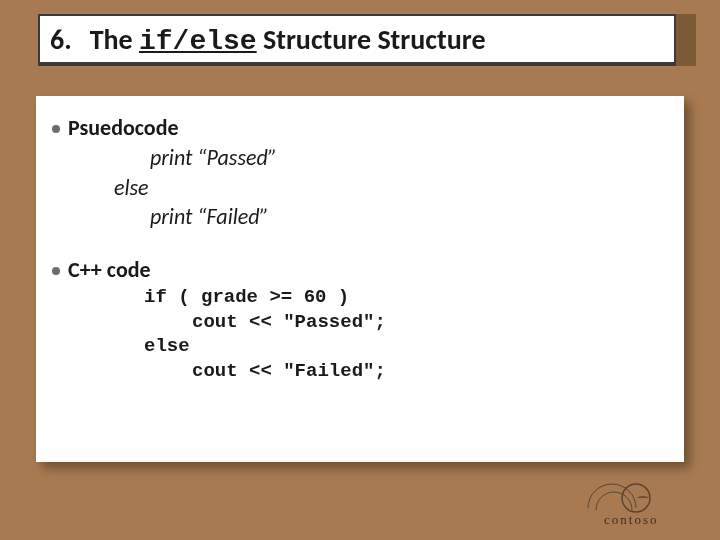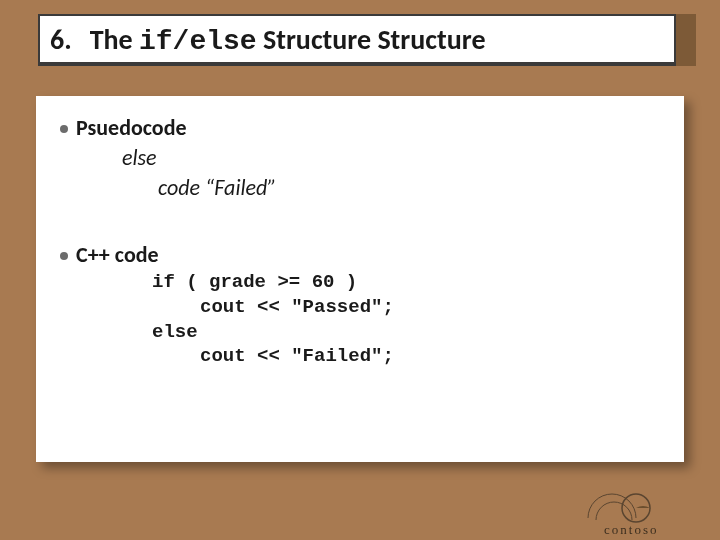--- a/index.html
+++ b/index.html
@@ -31,38 +31,39 @@
     letter-spacing: 0px;
     margin-right: 18px;
   }
   .title-text {
     font-size: 28px;
     font-weight: 700;
   }
   .title-text .mono {
     font-family: "Courier New", Courier, monospace;
     font-weight: 700;
+    text-decoration: underline;
   }
   .side-shadow {
     position: absolute;
     top: 14px;
     right: 24px;
     width: 20px;
     height: 52px;
     background: #7d5a37;
   }
   .content-card {
     position: absolute;
     top: 96px;
     left: 36px;
     right: 36px;
     height: 366px;
     background: #ffffff;
     box-shadow: 6px 6px 10px rgba(0,0,0,0.35);
-    padding: 18px 24px 18px 24px;
+    padding: 18px 24px 18px 16px;
     color: #1a1a1a;
   }
   .bullet-row {
     display: flex;
     align-items: flex-start;
     gap: 8px;
     font-size: 22px;
   }
   .bullet-dot {
     width: 8px;
@@ -76,34 +77,34 @@
     font-weight: 700;
   }
   .pseudo-block {
     margin-left: 62px;
     margin-top: 2px;
     font-style: italic;
     font-size: 22px;
     line-height: 1.35;
   }
   .pseudo-block .indent1 { padding-left: 36px; }
-  .cpp-section { margin-top: 39px; }
+  .cpp-section { margin-top: 24px; }
   .cpp-block {
     margin-left: 92px;
     margin-top: 2px;
     font-family: "Courier New", Courier, monospace;
     font-size: 19px;
     font-weight: 700;
     line-height: 1.3;
   }
   .cpp-block .indent1 { padding-left: 48px; }
   .logo {
     position: absolute;
     right: 18px;
-    bottom: 0;
+    bottom: 10px;
     width: 120px;
     height: 56px;
     color: #fef9c3;
   }
   .logo svg { width: 100%; height: 100%; }
   .logo-text {
     font-family: Georgia, "Times New Roman", serif;
     font-size: 13px;
     letter-spacing: 2px;
     fill: #3d2f1f;
@@ -121,22 +122,23 @@
   </span>
 </div>
 
 <div class="content-card">
 
   <div class="bullet-row">
     <span class="bullet-dot"></span>
     <span class="bullet-label">Psuedocode</span>
   </div>
   <div class="pseudo-block">
+    <div class="indent1">print “Passed”</div>
     <div>else</div>
-    <div class="indent1">code “Failed”</div>
+    <div class="indent1">print “Failed”</div>
   </div>
 
   <div class="cpp-section">
     <div class="bullet-row">
       <span class="bullet-dot"></span>
       <span class="bullet-label">C++ code</span>
     </div>
     <div class="cpp-block">
       <div>if ( grade &gt;= 60 )</div>
       <div class="indent1">cout &lt;&lt; "Passed";</div>

